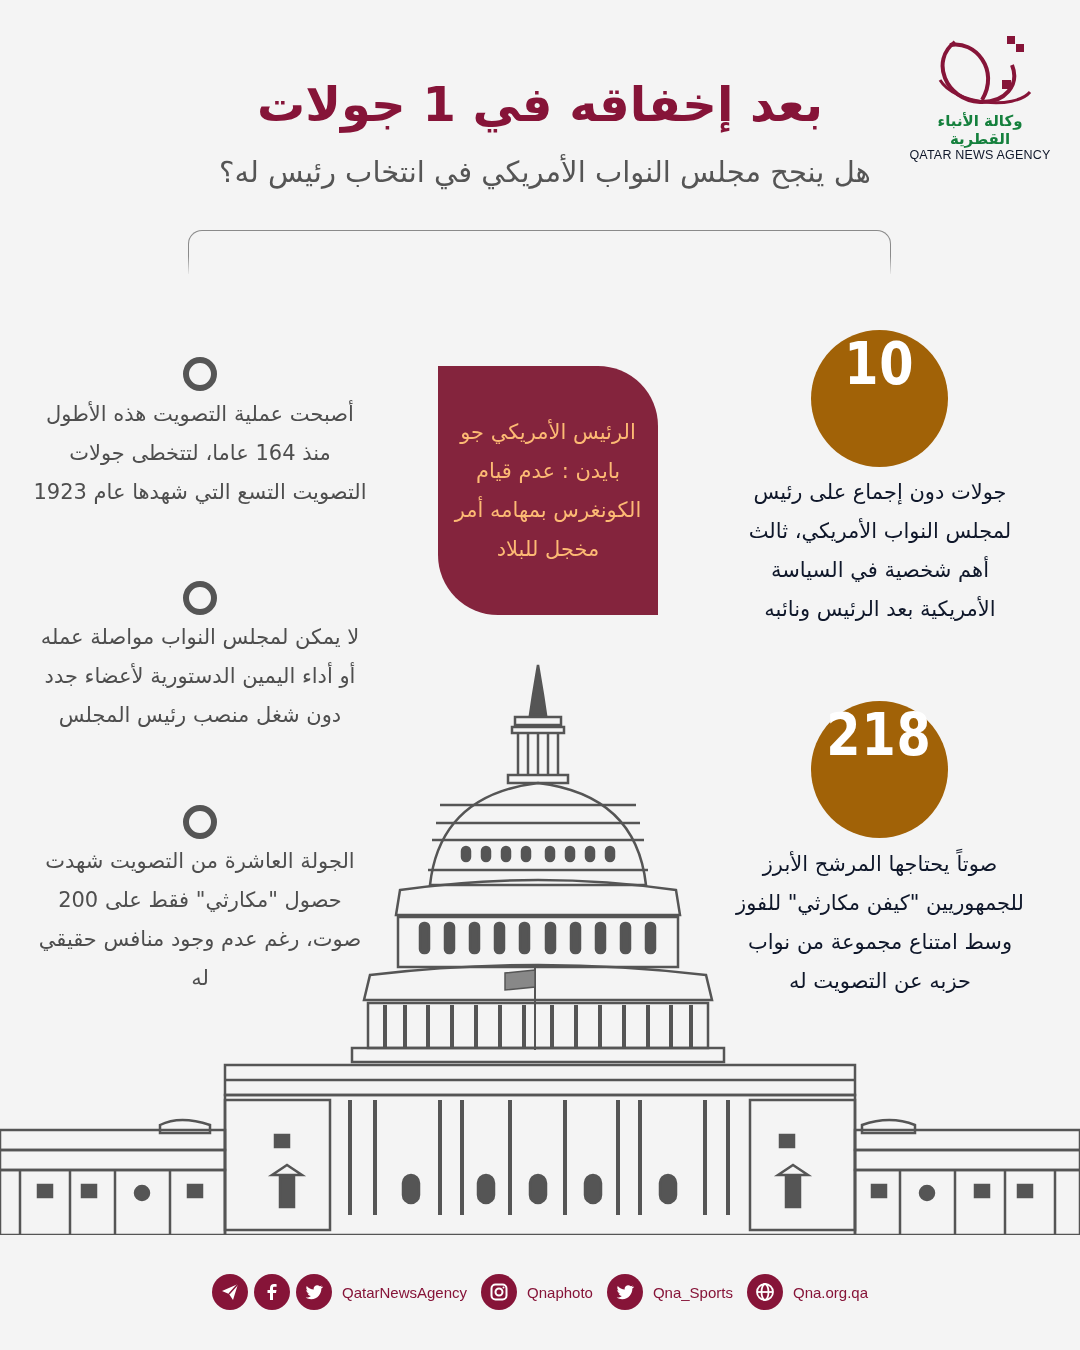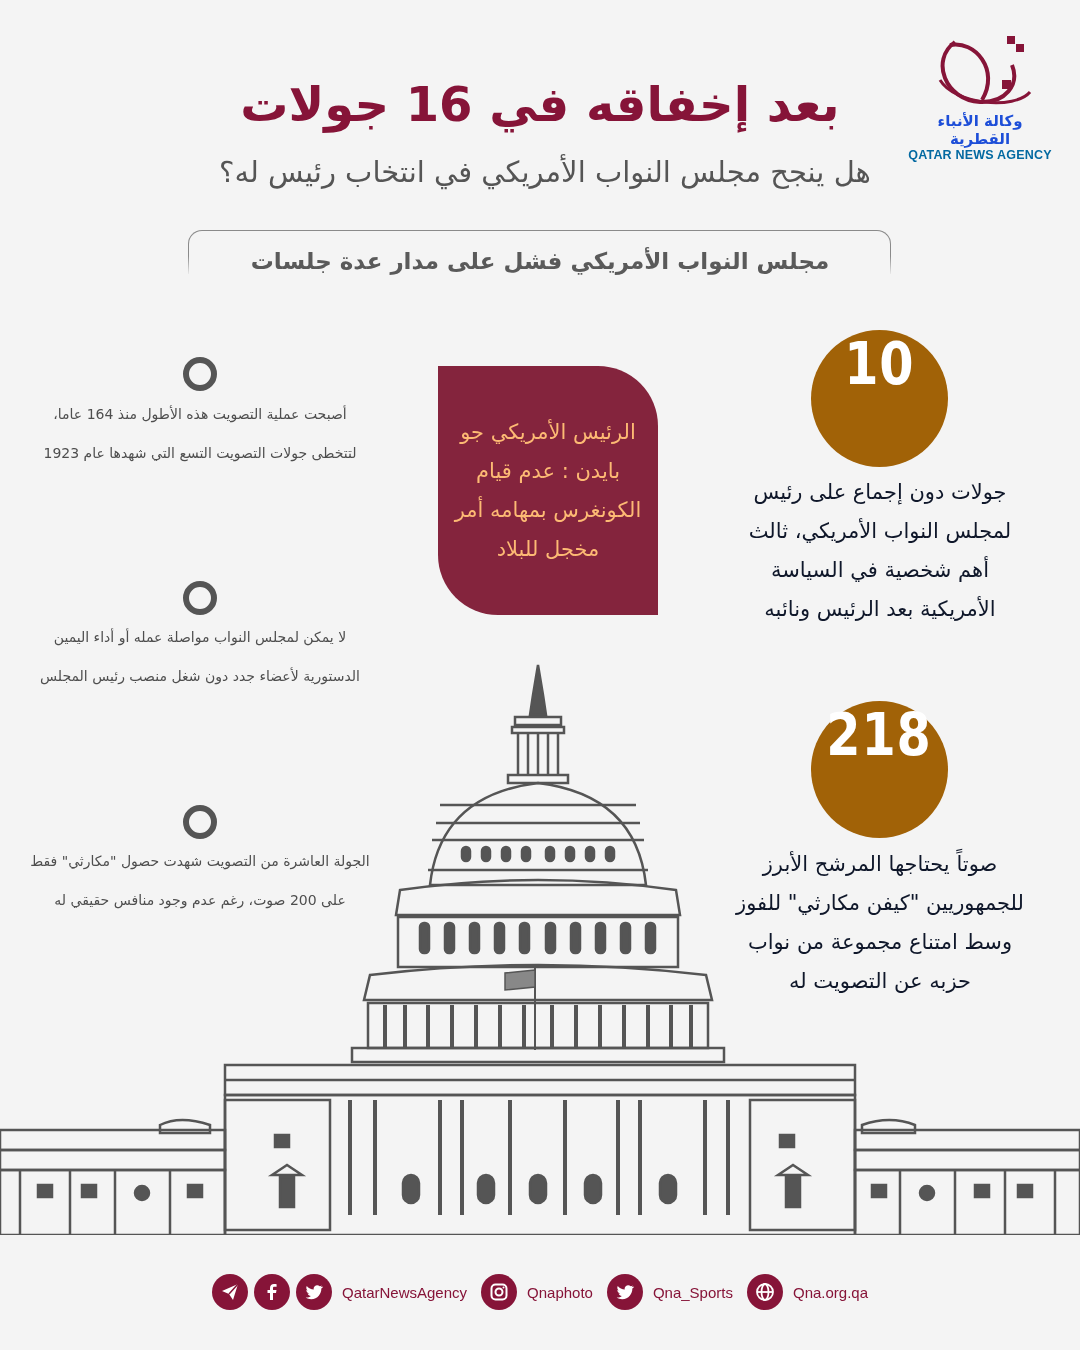--- a/index.html
+++ b/index.html
@@ -10,22 +10,22 @@
     color: #555555;
     position: relative;
     overflow: hidden;
   }
   .abs { position: absolute; }
   .rtl { direction: rtl; unicode-bidi: embed; }
 
   
   .logo { left: 905px; top: 30px; width: 150px; height: 130px; text-align: center; }
   .logo svg { display: block; margin: 0 auto; }
-  .logo-ar { font-size: 15px; font-weight: bold; color: #1d4ed8; margin-top: 2px; text-align: center; }
-  .logo-en { font-family: "Liberation Sans", sans-serif; font-size: 12.5px; font-weight: bold; color: #0369a1; letter-spacing: 0.2px; }
+  .logo-ar { font-size: 15px; font-weight: bold; color: #15803d; margin-top: 2px; text-align: center; }
+  .logo-en { font-family: "Liberation Sans", sans-serif; font-size: 12.5px; font-weight: normal; color: #0f172a; letter-spacing: 0.2px; }
 
   
   .title {
     left: 180px; top: 72px; width: 720px; text-align: center;
     font-size: 48px; font-weight: bold; color: #861438; line-height: 64px;
   }
   .subtitle {
     left: 155px; top: 148px; width: 780px; text-align: center;
     font-size: 29px; color: #555555; line-height: 48px;
   }
@@ -43,21 +43,21 @@
     left: 180px; top: 242px; width: 720px; text-align: center;
     font-size: 23px; font-weight: bold; color: #5a5a5a; line-height: 39px;
   }
 
   
   .ring {
     width: 34px; height: 34px; border-radius: 50%;
     border: 6px solid #555555; background: transparent;
   }
   .left-text {
-    width: 340px; text-align: center; font-size: 14px; line-height: 39px; color: #4e4e4e;
+    width: 340px; text-align: center; font-size: 21px; line-height: 39px; color: #4e4e4e;
   }
 
   
   .quote {
     left: 438px; top: 366px; width: 220px; height: 249px;
     background: #84243d;
     border-radius: 0 60px 0 60px;
     display: flex; align-items: center; justify-content: center;
   }
   .quote-text {
@@ -103,26 +103,25 @@
     <path d="M30 15 C 55 10, 80 40, 62 70" fill="none" stroke="#861438" stroke-width="4"></path>
     <path d="M20 50 C 35 75, 95 80, 110 62" fill="none" stroke="#861438" stroke-width="3"></path>
     <rect x="87" y="6" width="8" height="8" fill="#861438"></rect>
     <rect x="96" y="14" width="8" height="8" fill="#861438"></rect>
     <rect x="82" y="50" width="9" height="9" fill="#861438"></rect>
   </svg>
   <div class="logo-ar rtl">وكالة الأنباء القطرية</div>
   <div class="logo-en">QATAR NEWS AGENCY</div>
 </div>
 
-<div class="abs title rtl">بعد إخفاقه في 16 جولات</div>
+<div class="abs title rtl">بعد إخفاقه في 1 جولات</div>
 <div class="abs subtitle rtl">هل ينجح مجلس النواب الأمريكي في انتخاب رئيس له؟</div>
 
 <div class="abs intro-frame"></div>
 <div class="abs intro rtl">
-  <div>مجلس النواب الأمريكي فشل على مدار عدة جلسات</div>
 </div>
 
 <div class="abs ring" style="left:183px; top:357px;"></div>
 <div class="abs left-text rtl" style="left:30px; top:395px;">أصبحت عملية التصويت هذه الأطول منذ 164 عاما، لتتخطى جولات التصويت التسع التي شهدها عام 1923</div>
 
 <div class="abs ring" style="left:183px; top:581px;"></div>
 <div class="abs left-text rtl" style="left:30px; top:618px;">لا يمكن لمجلس النواب مواصلة عمله أو أداء اليمين الدستورية لأعضاء جدد دون شغل منصب رئيس المجلس</div>
 
 <div class="abs ring" style="left:183px; top:805px;"></div>
 <div class="abs left-text rtl" style="left:30px; top:842px;">الجولة العاشرة من التصويت شهدت حصول "مكارثي" فقط على 200 صوت، رغم عدم وجود منافس حقيقي له</div>

